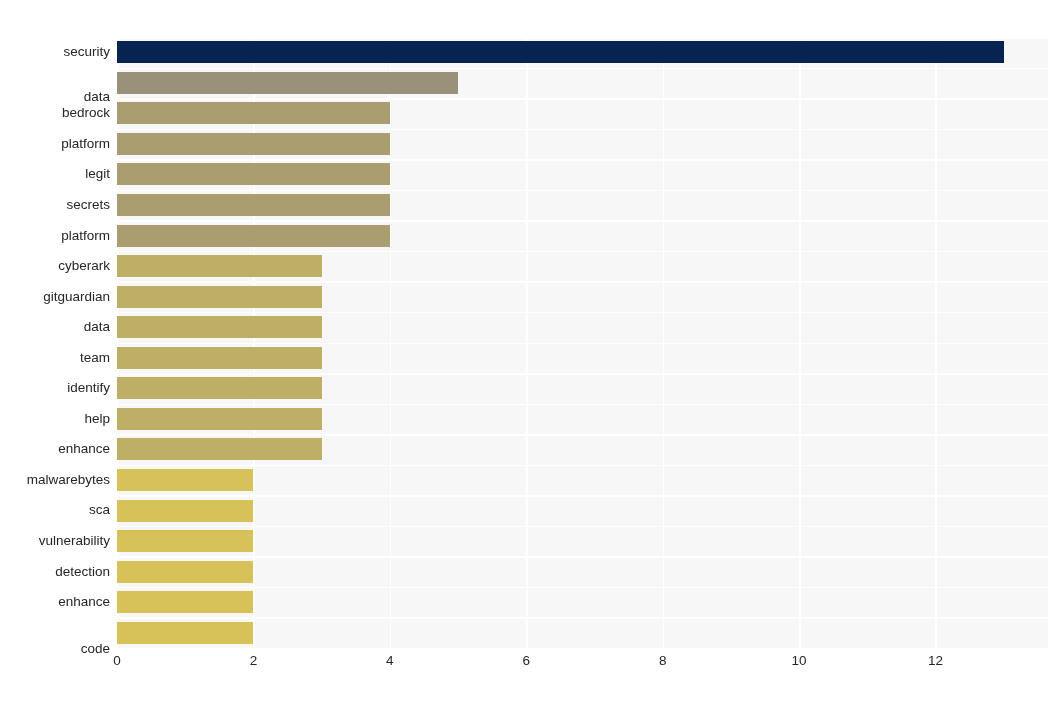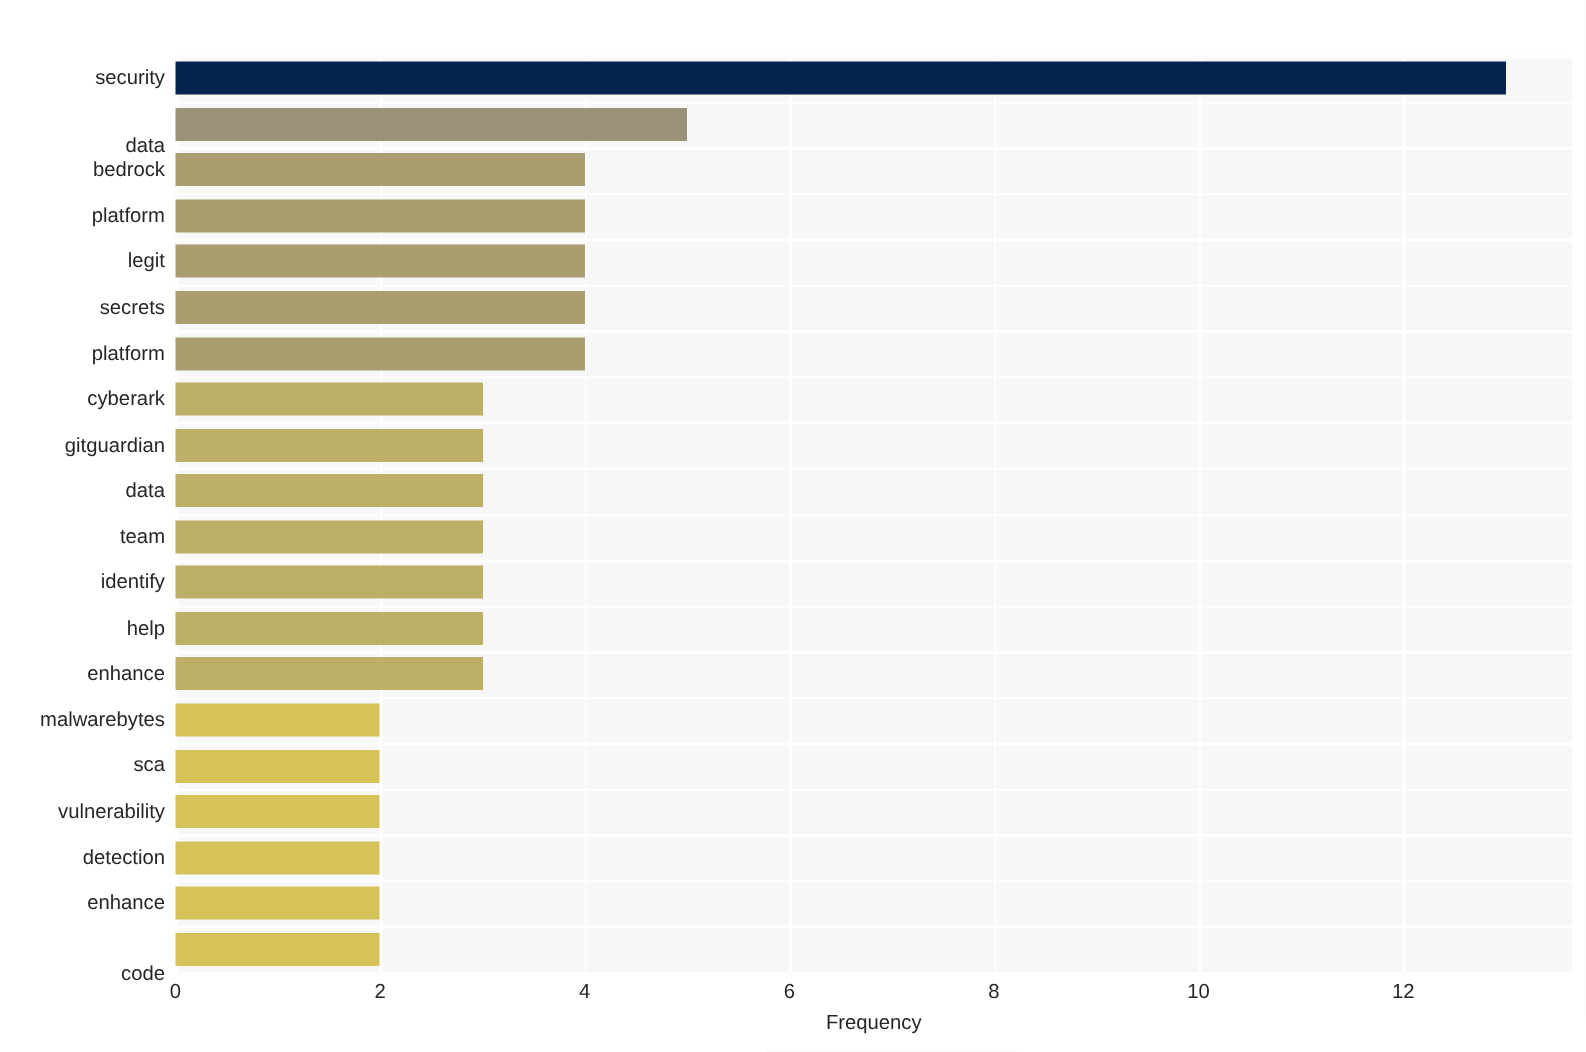--- a/index.html
+++ b/index.html
@@ -137,14 +137,13 @@
   <div class="xlabels">
       <div class="xtick" style="left: 117px;">0</div>
       <div class="xtick" style="left: 253.41px;">2</div>
       <div class="xtick" style="left: 389.821px;">4</div>
       <div class="xtick" style="left: 526.231px;">6</div>
       <div class="xtick" style="left: 662.641px;">8</div>
       <div class="xtick" style="left: 799.051px;">10</div>
       <div class="xtick" style="left: 935.462px;">12</div>
     </div>
 
-  <div class="xaxis-title">Frequency</div>
 </div>
 
 </body></html>

